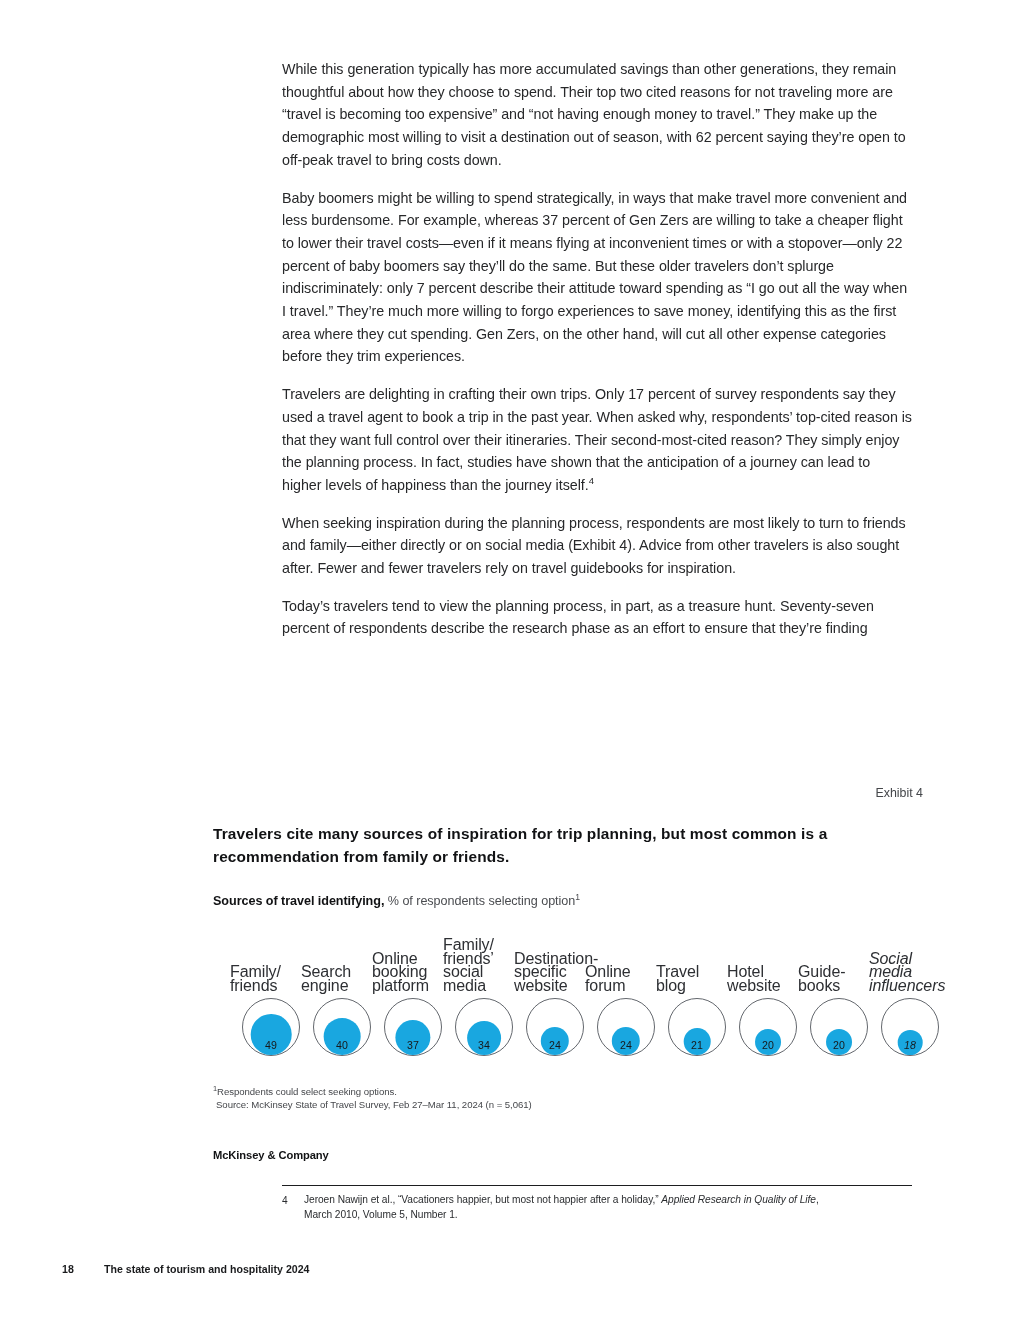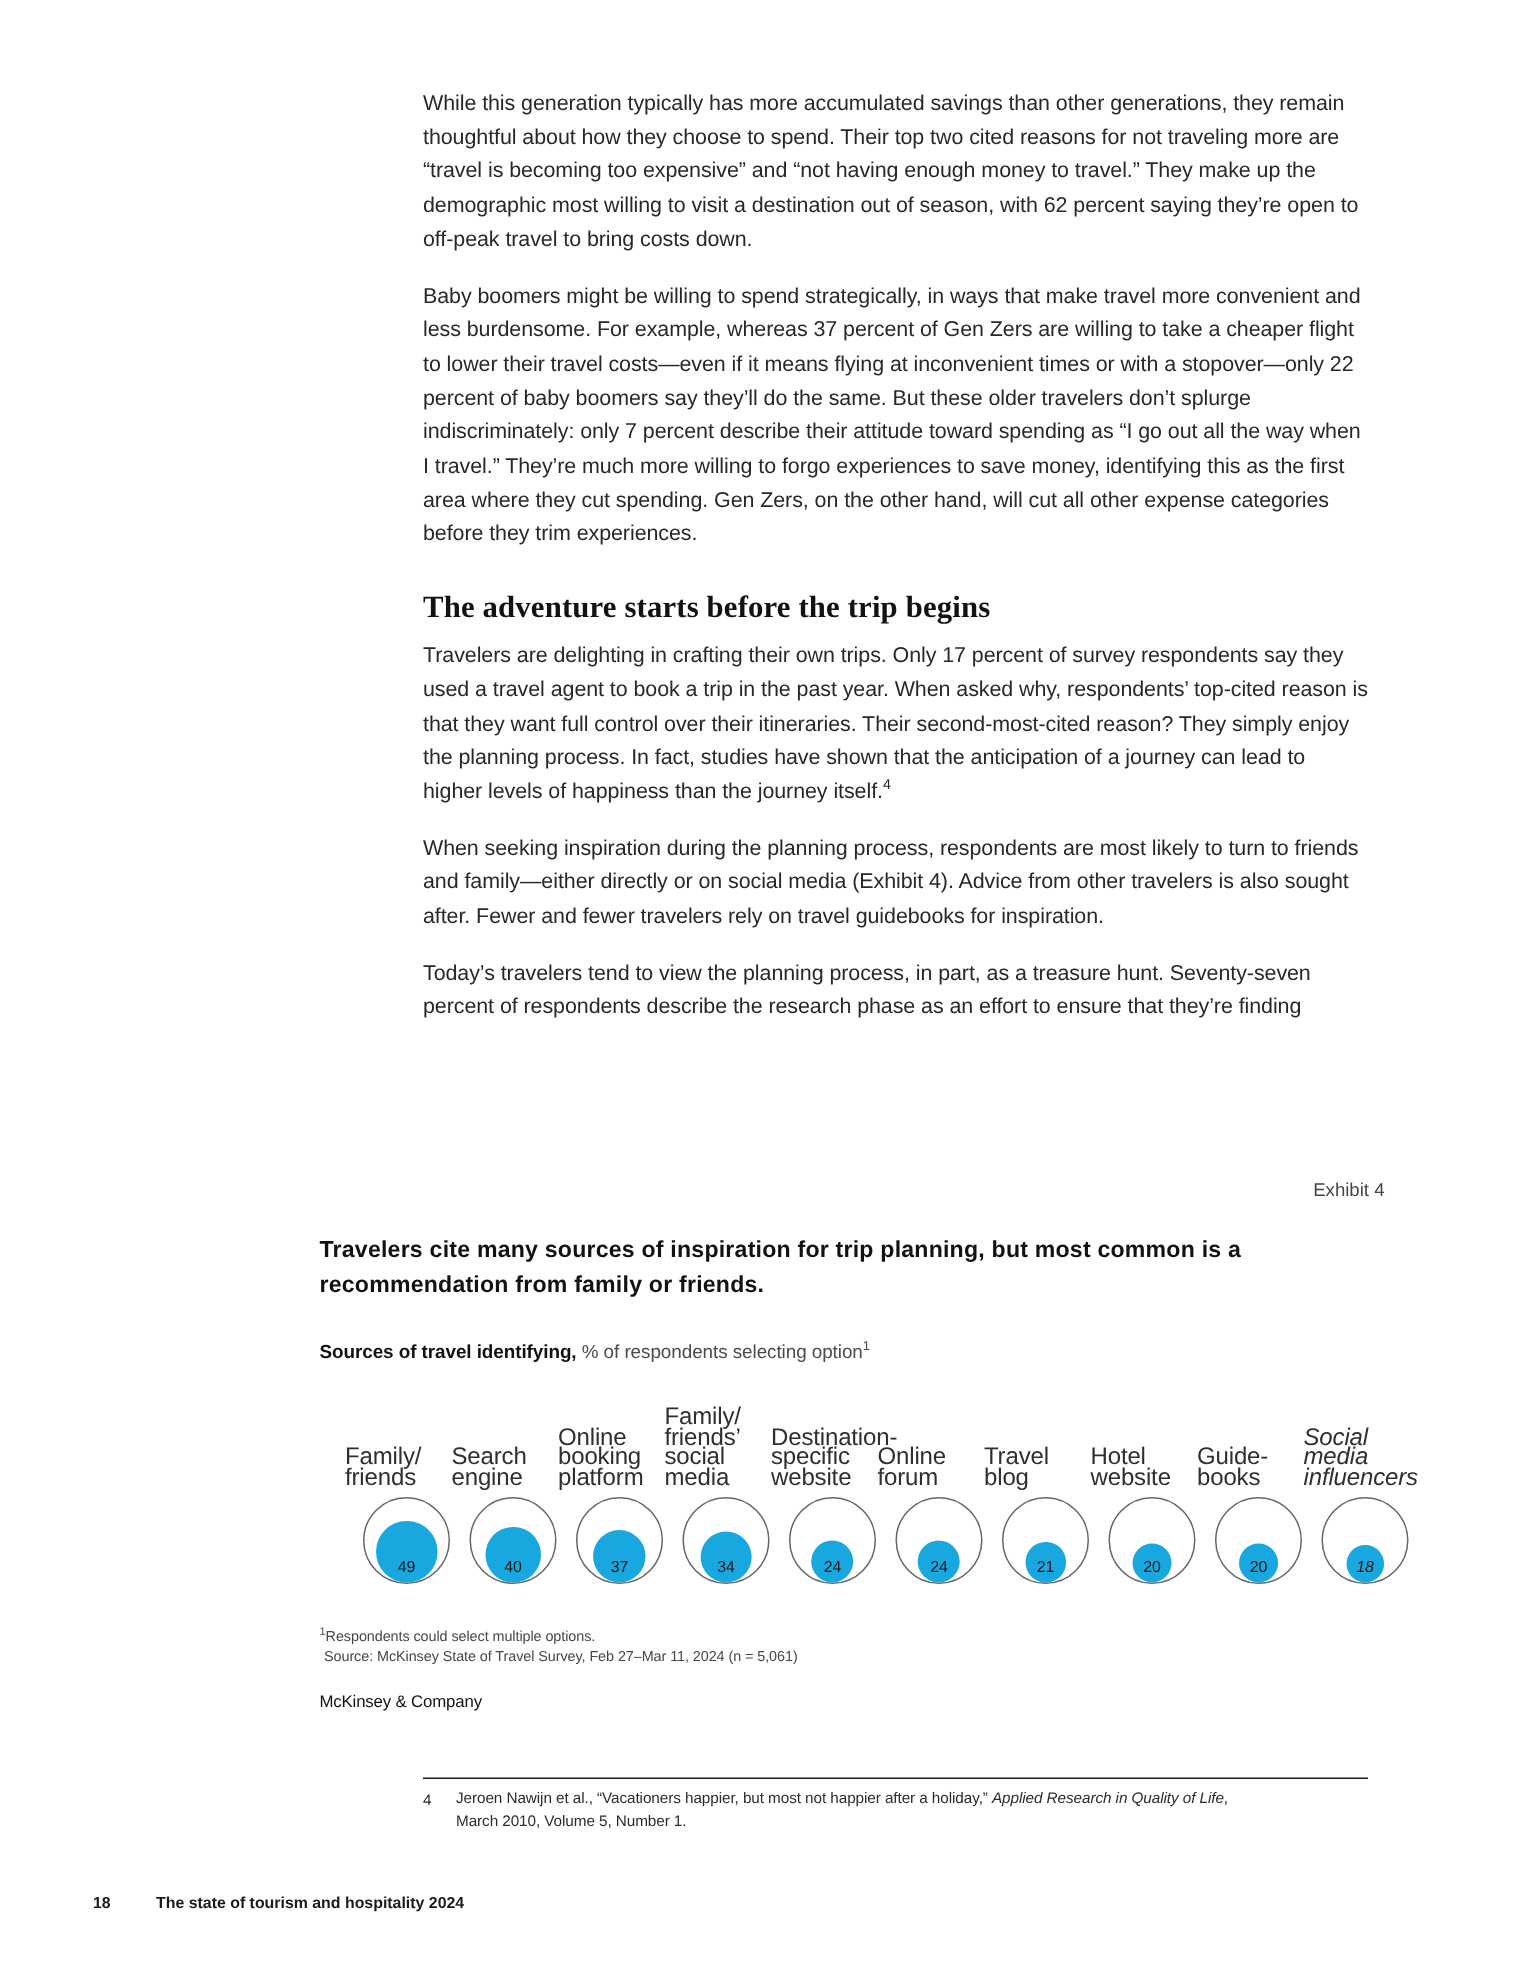--- a/index.html
+++ b/index.html
@@ -147,23 +147,23 @@
   }
   .exhibit-notes .n1 sup {
     font-size: 7.4px;
     vertical-align: super;
     line-height: 0;
   }
   .exhibit-notes .src {
     padding-left: 3px;
   }
   .mck-logo {
-    margin-top: 18px;
+    margin-top: 38px;
     font-size: 11.2px;
-    font-weight: 400;
+    font-weight: 700;
     color: #111214;
     letter-spacing: -0.1px;
   }
 
   
   .footnote-rule {
     position: absolute;
     left: 282px;
     top: 1185px;
     width: 630px;
@@ -209,21 +209,20 @@
   }
 </style>
 </head>
 <body>
 
 <div class="bodycol">
 
   <p class="para">While this generation typically has more accumulated savings than other generations, they remain thoughtful about how they choose to spend. Their top two cited reasons for not traveling more are “travel is becoming too expensive” and “not having enough money to travel.” They make up the demographic most willing to visit a destination out of season, with 62 percent saying they’re open to off-peak travel to bring costs down.</p>
   <p class="para">Baby boomers might be willing to spend strategically, in ways that make travel more convenient and less burdensome. For example, whereas 37 percent of Gen Zers are willing to take a cheaper flight to lower their travel costs—even if it means flying at inconvenient times or with a stopover—only 22 percent of baby boomers say they’ll do the same. But these older travelers don’t splurge indiscriminately: only 7 percent describe their attitude toward spending as “I go out all the way when I travel.” They’re much more willing to forgo experiences to save money, identifying this as the first area where they cut spending. Gen Zers, on the other hand, will cut all other expense categories before they trim experiences.</p>
 
-  <h2 class="section-head">The adventure starts before the trip begins</h2>
 
   <p class="para"><span>Travelers are delighting in crafting their own trips. Only 17 percent of survey respondents say they used a travel agent to book a trip in the past year. When asked why, respondents’ top-cited reason is that they want full control over their itineraries. Their second-most-cited reason? They simply enjoy the planning process. In fact, studies have shown that the anticipation of a journey can lead to higher levels of happiness than the journey itself.</span><sup>4</sup></p>
   <p class="para">When seeking inspiration during the planning process, respondents are most likely to turn to friends and family—either directly or on social media (Exhibit 4). Advice from other travelers is also sought after. Fewer and fewer travelers rely on travel guidebooks for inspiration.</p>
   <p class="para">Today’s travelers tend to view the planning process, in part, as a treasure hunt. Seventy-seven percent of respondents describe the research phase as an effort to ensure that they’re finding</p>
 
 </div>
 
 <div class="exhibit">
 
   <div class="exhibit-label">Exhibit 4</div>
@@ -333,21 +332,21 @@
           <div>influencers</div>
         </div>
         <div class="bubble-outer" style="border-color: rgb(99, 103, 109);">
           <div class="bubble-inner" style="width: 24.6073px; height: 24.6073px; background: rgb(25, 167, 224);"></div>
           <div class="bubble-value">18</div>
         </div>
       </div>
     </div>
 
   <div class="exhibit-notes">
-    <div class="n1"><sup>1</sup><span>Respondents could select multiple options.</span></div>
+    <div class="n1"><sup>1</sup><span>Respondents could select seeking options.</span></div>
     <div class="src">Source: McKinsey State of Travel Survey, Feb 27–Mar 11, 2024 (n = 5,061)</div>
   </div>
 
   <div class="mck-logo">McKinsey &amp; Company</div>
 
 </div>
 
 <div class="footnote-rule"></div>
 <div class="footnote">
   <span class="marker">4</span>

